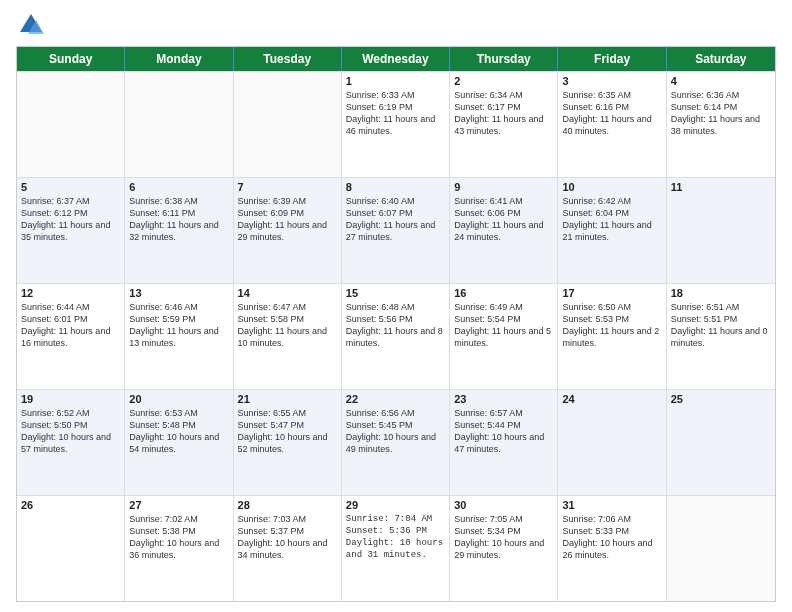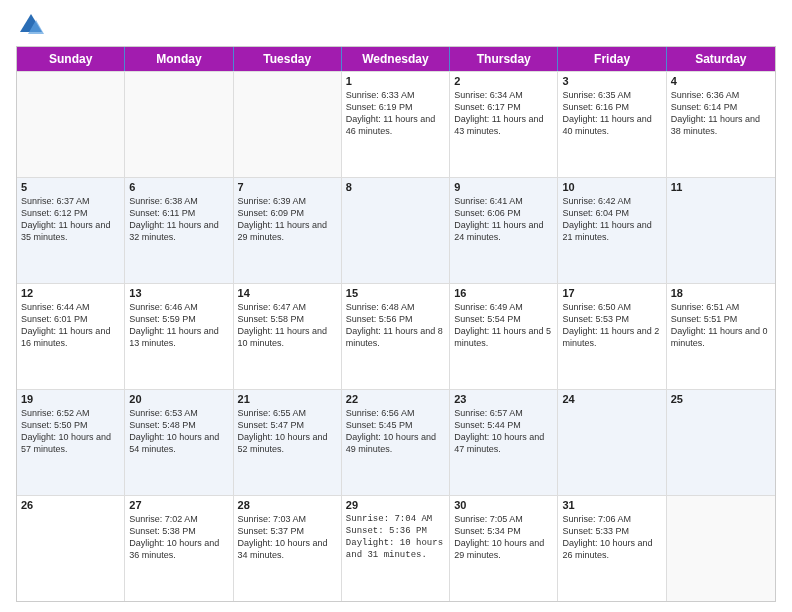--- a/index.html
+++ b/index.html
@@ -61,21 +61,21 @@
     }
     .calendar {
       flex: 1;
       display: flex;
       flex-direction: column;
       border: 1px solid #ccc;
     }
     .cal-header-row {
       display: grid;
       grid-template-columns: repeat(7, 1fr);
-      background: #a21caf;
+      background: #15803d;
     }
     .cal-header-cell {
       color: #fff;
       font-size: 12px;
       font-weight: bold;
       padding: 5px 4px;
       text-align: center;
       border-right: 1px solid #4a8ad0;
     }
     .cal-header-cell:last-child { border-right: none; }
@@ -191,20 +191,23 @@
 Daylight: 11 hours and 32 minutes.</div>
           </div>
           <div class="cal-cell">
             <div class="cell-date">7</div>
             <div class="cell-info" style="white-space: pre-line;">Sunrise: 6:39 AM
 Sunset: 6:09 PM
 Daylight: 11 hours and 29 minutes.</div>
           </div>
           <div class="cal-cell">
             <div class="cell-date">8</div>
+            <div class="cell-info" style="white-space: pre-line;">Sunrise: 6:40 AM
+Sunset: 6:07 PM
+Daylight: 11 hours and 27 minutes.</div>
           </div>
           <div class="cal-cell">
             <div class="cell-date">9</div>
             <div class="cell-info" style="white-space: pre-line;">Sunrise: 6:41 AM
 Sunset: 6:06 PM
 Daylight: 11 hours and 24 minutes.</div>
           </div>
           <div class="cal-cell">
             <div class="cell-date">10</div>
             <div class="cell-info" style="white-space: pre-line;">Sunrise: 6:42 AM

